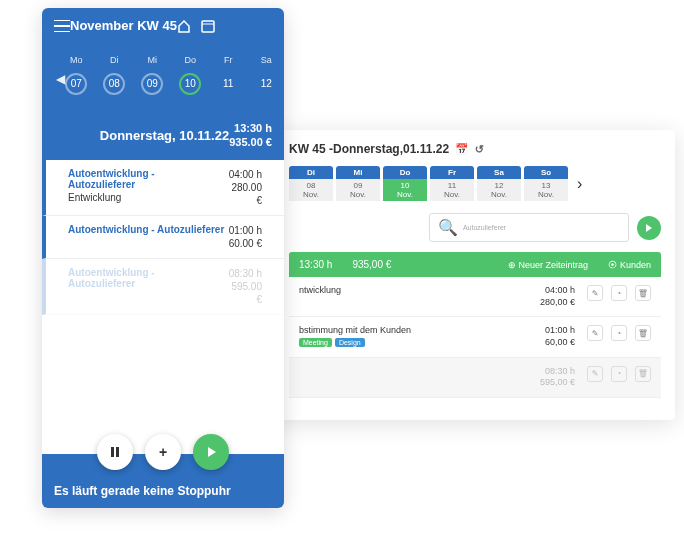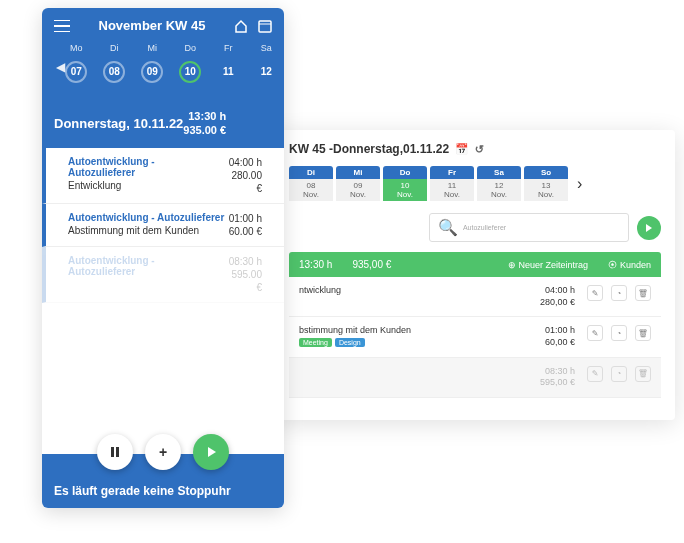--- a/index.html
+++ b/index.html
@@ -1,29 +1,29 @@
 <!DOCTYPE html>
 <html><head>
 <meta charset="utf-8">
 <style>
 *{box-sizing:border-box;margin:0;padding:0;font-family:-apple-system,BlinkMacSystemFont,"Segoe UI",Arial,sans-serif}
 body{background:#fff;width:684px;height:543px;position:relative;overflow:hidden}
 .mobile{position:absolute;left:42px;top:8px;width:242px;height:500px;background:#fff;border-radius:6px;box-shadow:0 4px 20px rgba(0,0,0,.15);overflow:hidden;display:flex;flex-direction:column;z-index:10}
 .m-header{background:#2e6fc0;color:#fff;padding:10px 12px 8px}
-.m-top{display:flex;align-items:center;justify-content:space-between;margin-bottom:10px}
+.m-top{display:flex;align-items:center;margin-bottom:22px}
 .m-title{font-size:13px;font-weight:600}
 .icn{display:inline-flex;align-items:center;justify-content:center}
 .m-days{display:flex;align-items:center;justify-content:space-between;padding:0 2px}
 .arrow{color:#fff;font-size:12px;opacity:.9}
 .daycol{text-align:center;font-size:9px}
 .daycol .dn{margin-bottom:2px;opacity:.85}
-.daycol .dnu{width:22px;height:22px;line-height:18px;border:2px solid rgba(255,255,255,.45);border-radius:50%;font-size:10px;font-weight:700;margin:8px auto}
+.daycol .dnu{width:22px;height:22px;line-height:18px;border:2px solid rgba(255,255,255,.45);border-radius:50%;font-size:10px;font-weight:400;margin:8px auto}
 .daycol .dnu.plain{border:none;line-height:22px}
 .daycol.active .dnu{border-color:#4fc36b}
-.m-sub{background:#2e6fc0;color:#fff;padding:10px 12px;display:flex;justify-content:flex-start;align-items:center}
+.m-sub{background:#2e6fc0;color:#fff;padding:10px 12px;display:flex;justify-content:flex-end;align-items:center}
 .m-sub-l{font-size:13px;font-weight:700}
 .m-sub-r{text-align:right;font-size:11px;font-weight:700;line-height:1.3}
 .m-list{flex:1;background:#fff;overflow:hidden}
 .m-item{border-bottom:1px solid #eee;padding:8px 22px;border-left:4px solid #2e6fc0;display:flex;justify-content:space-between}
 .m-item .t1{font-size:10px;color:#2e6fc0;font-weight:700}
 .m-item .t2{font-size:10px;color:#333;margin-top:2px}
 .m-item .r{text-align:right;font-size:10px;color:#333;line-height:1.3}
 .m-item.faded{opacity:.25}
 .m-footer{background:#2e6fc0;color:#fff;padding:30px 12px 10px 12px;position:relative}
 .m-footer-txt{font-size:12px;font-weight:600}
@@ -135,21 +135,20 @@
           <div class="t2">Entwicklung</div>
         </div>
         <div class="r">
           <div>04:00 h</div>
           <div>280.00 €</div>
         </div>
       </div>
       <div class="m-item">
         <div>
           <div class="t1">Autoentwicklung - Autozulieferer</div>
-          <div class="t2">Abstimmung mit dem Kunden</div>
         </div>
         <div class="r">
           <div>01:00 h</div>
           <div>60.00 €</div>
         </div>
       </div>
       <div class="m-item faded">
         <div>
           <div class="t1">Autoentwicklung - Autozulieferer</div>
           <div class="t2"></div>

